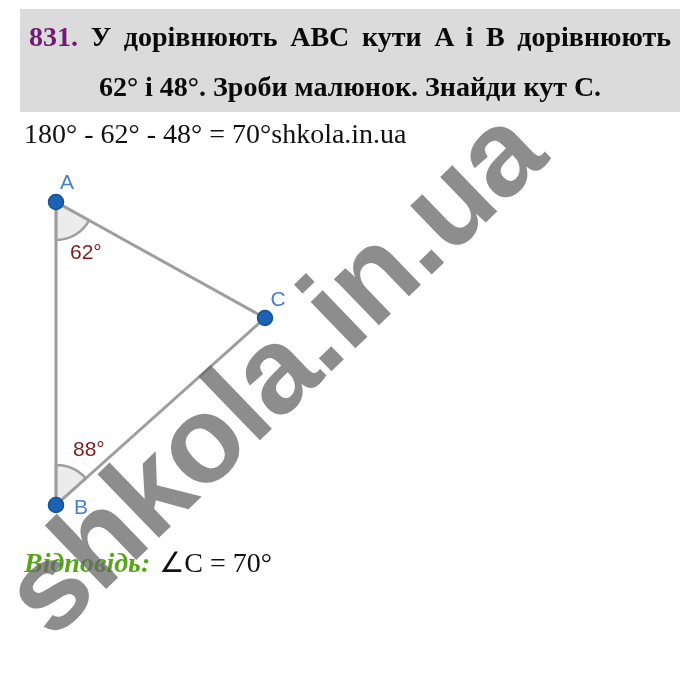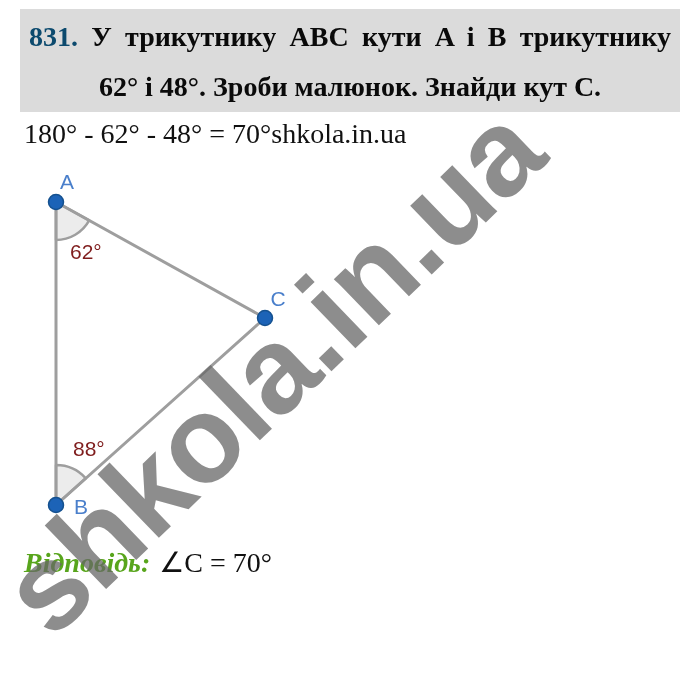--- a/index.html
+++ b/index.html
@@ -24,21 +24,21 @@
     color: #0a0a0a;
     font-weight: bold;
     font-size: 28px;
     line-height: 50px;
   }
   .problem-line1 {
     text-align: justify;
     text-align-last: justify;
     white-space: nowrap;
   }
-  .problem-line1 .problem-number { color: #0c4a6e; }
+  .problem-line1 .problem-number { color: #701a75; }
   .problem-line2 { text-align: center; }
   
   .solution-line {
     position: absolute;
     left: 24px;
     top: 114px;
     font-size: 28px;
     line-height: 40px;
     color: #111111;
     white-space: nowrap;
@@ -103,21 +103,21 @@
   }
 </style>
 </head>
 <body>
 
 <div class="page">
 
   <div class="problem-header">
     <div class="problem-line1">
       <span class="problem-number">831.</span>
-      <span>У трикутнику ABC кути A і B трикутнику</span>
+      <span>У дорівнюють ABC кути A і B дорівнюють</span>
     </div>
     <div class="problem-line2">62° і 48°. Зроби малюнок. Знайди кут C.</div>
   </div>
 
   <div class="solution-line"><span>180° - 62° - 48° = 70°</span><span>shkola.in.ua</span></div>
 
   <svg class="figure-svg" viewBox="0 0 700 673" xmlns="http://www.w3.org/2000/svg">
 
     <path d="M 56 202 L 56 240 A 38 38 0 0 0 89.2 220.4 Z" fill="#ececec" stroke="#9e9e9e" stroke-width="2.5" stroke-linejoin="round"></path>
 

